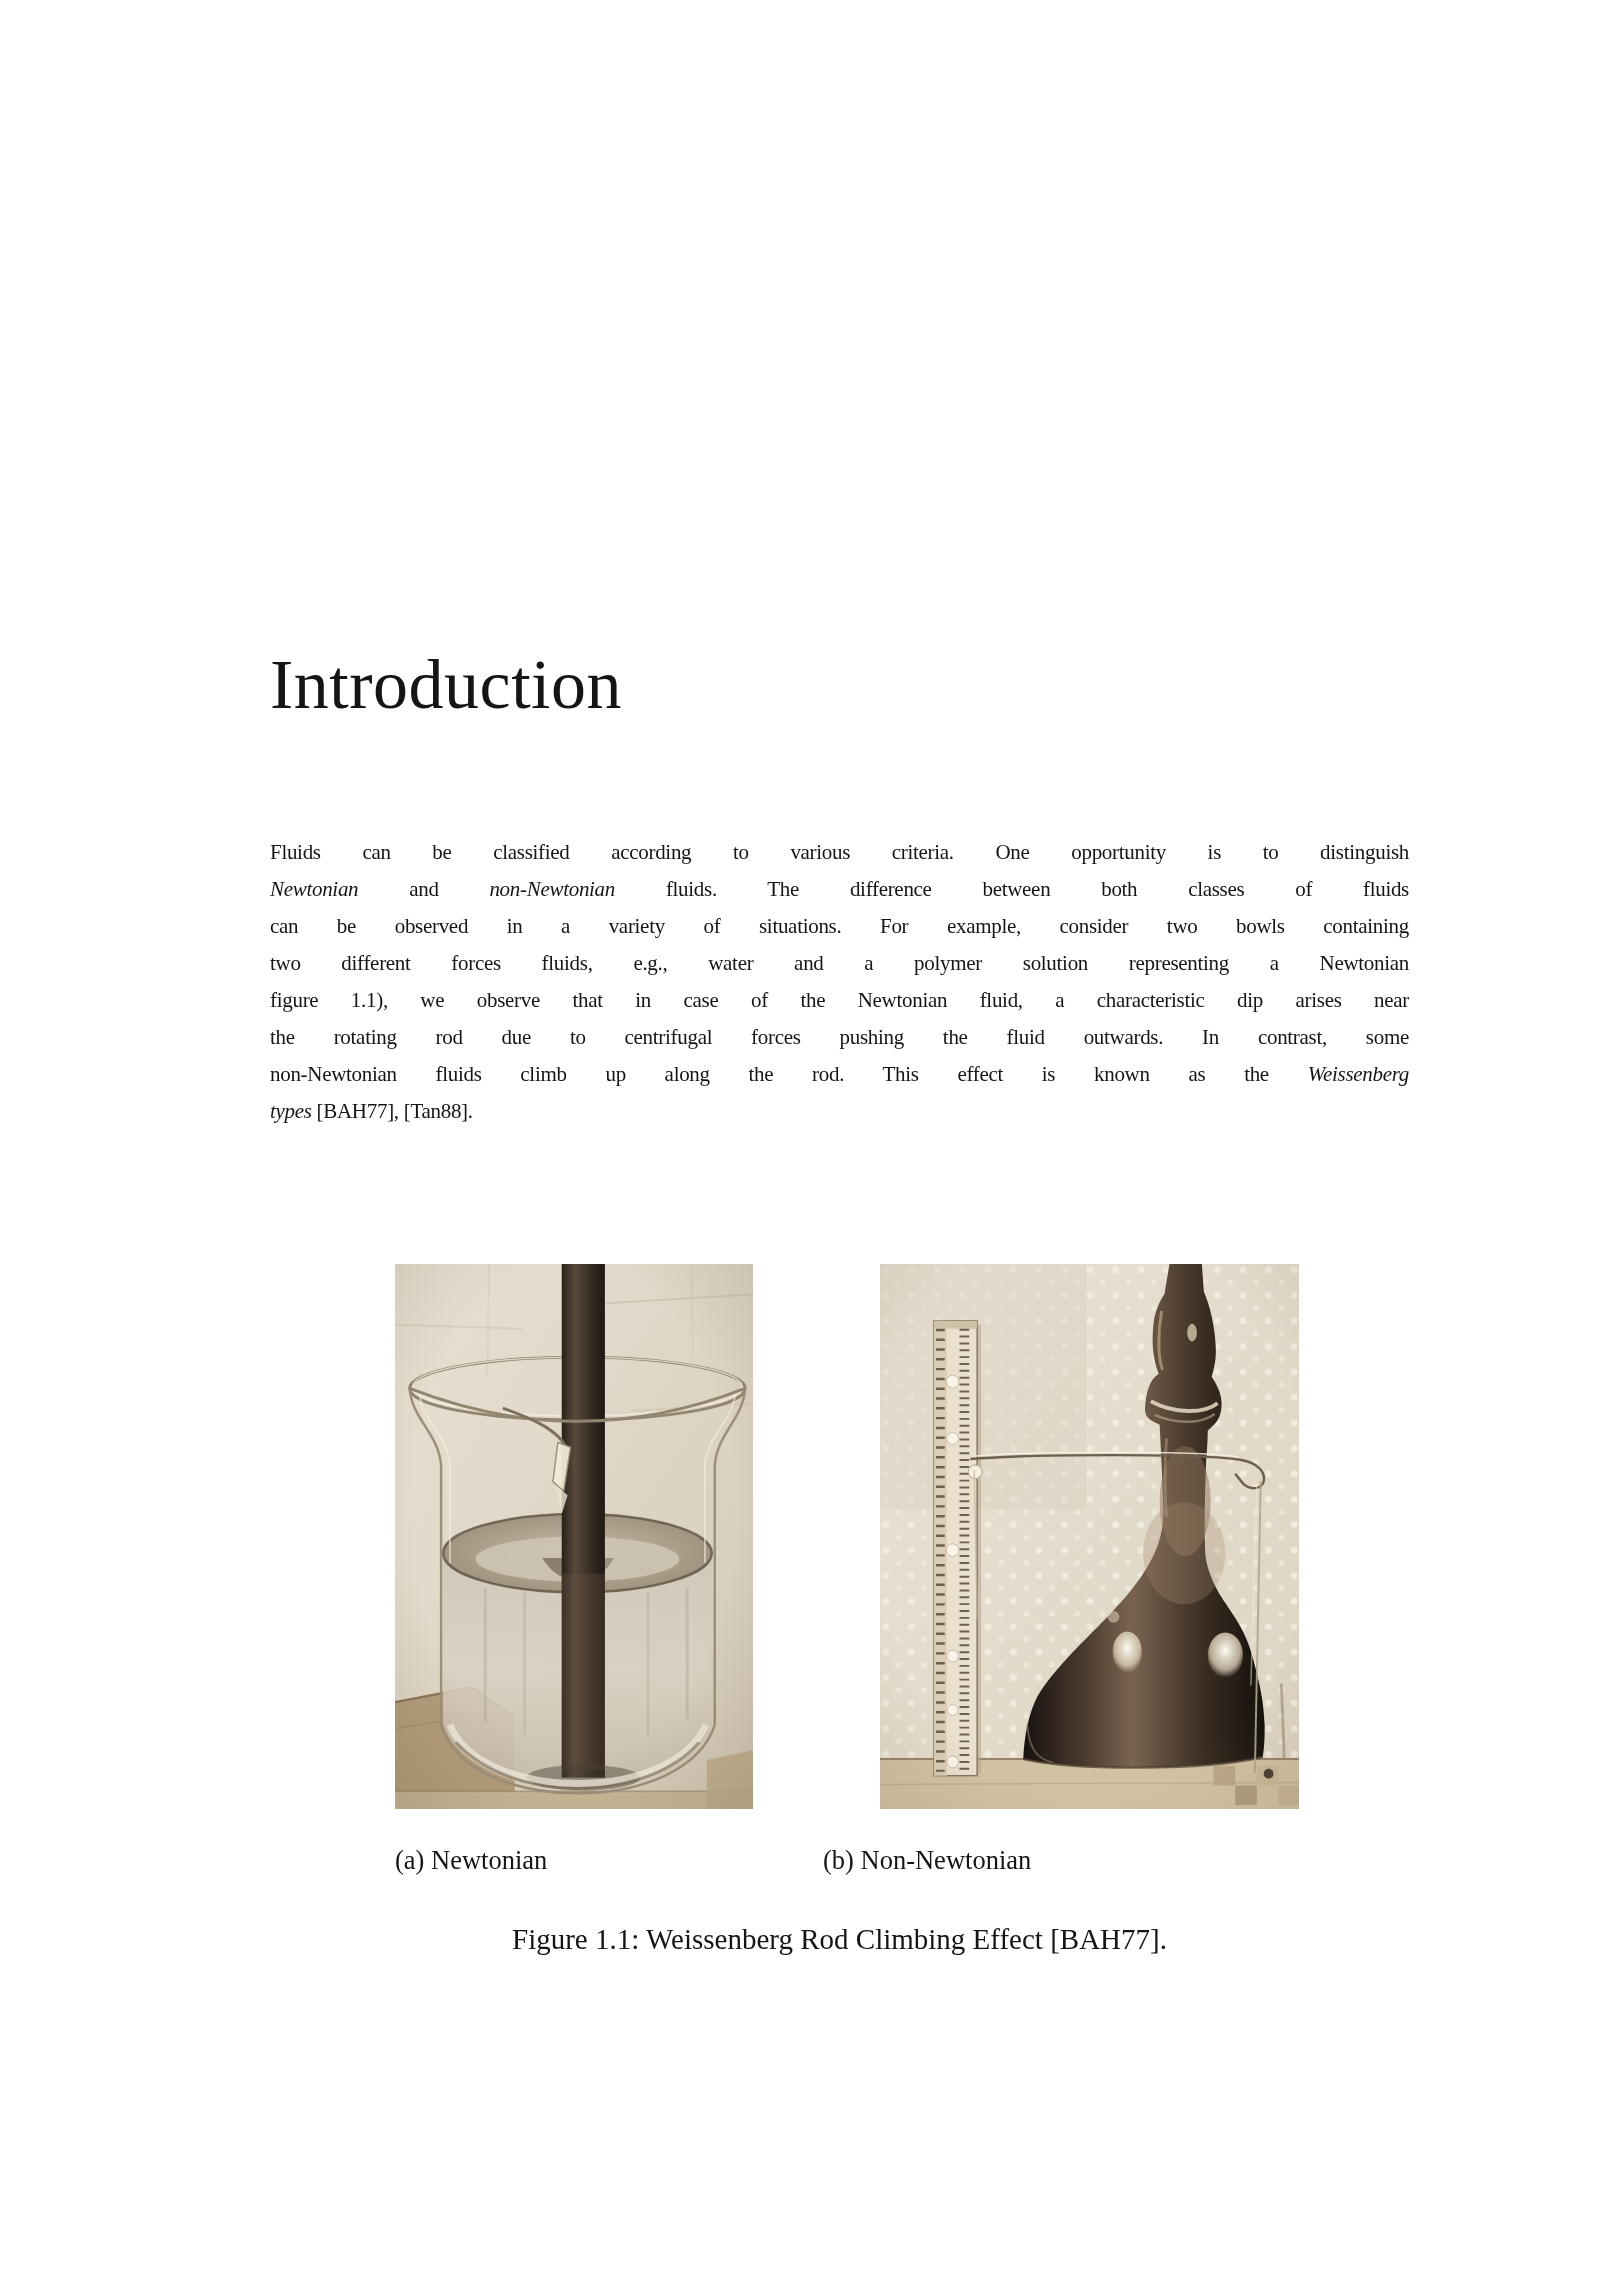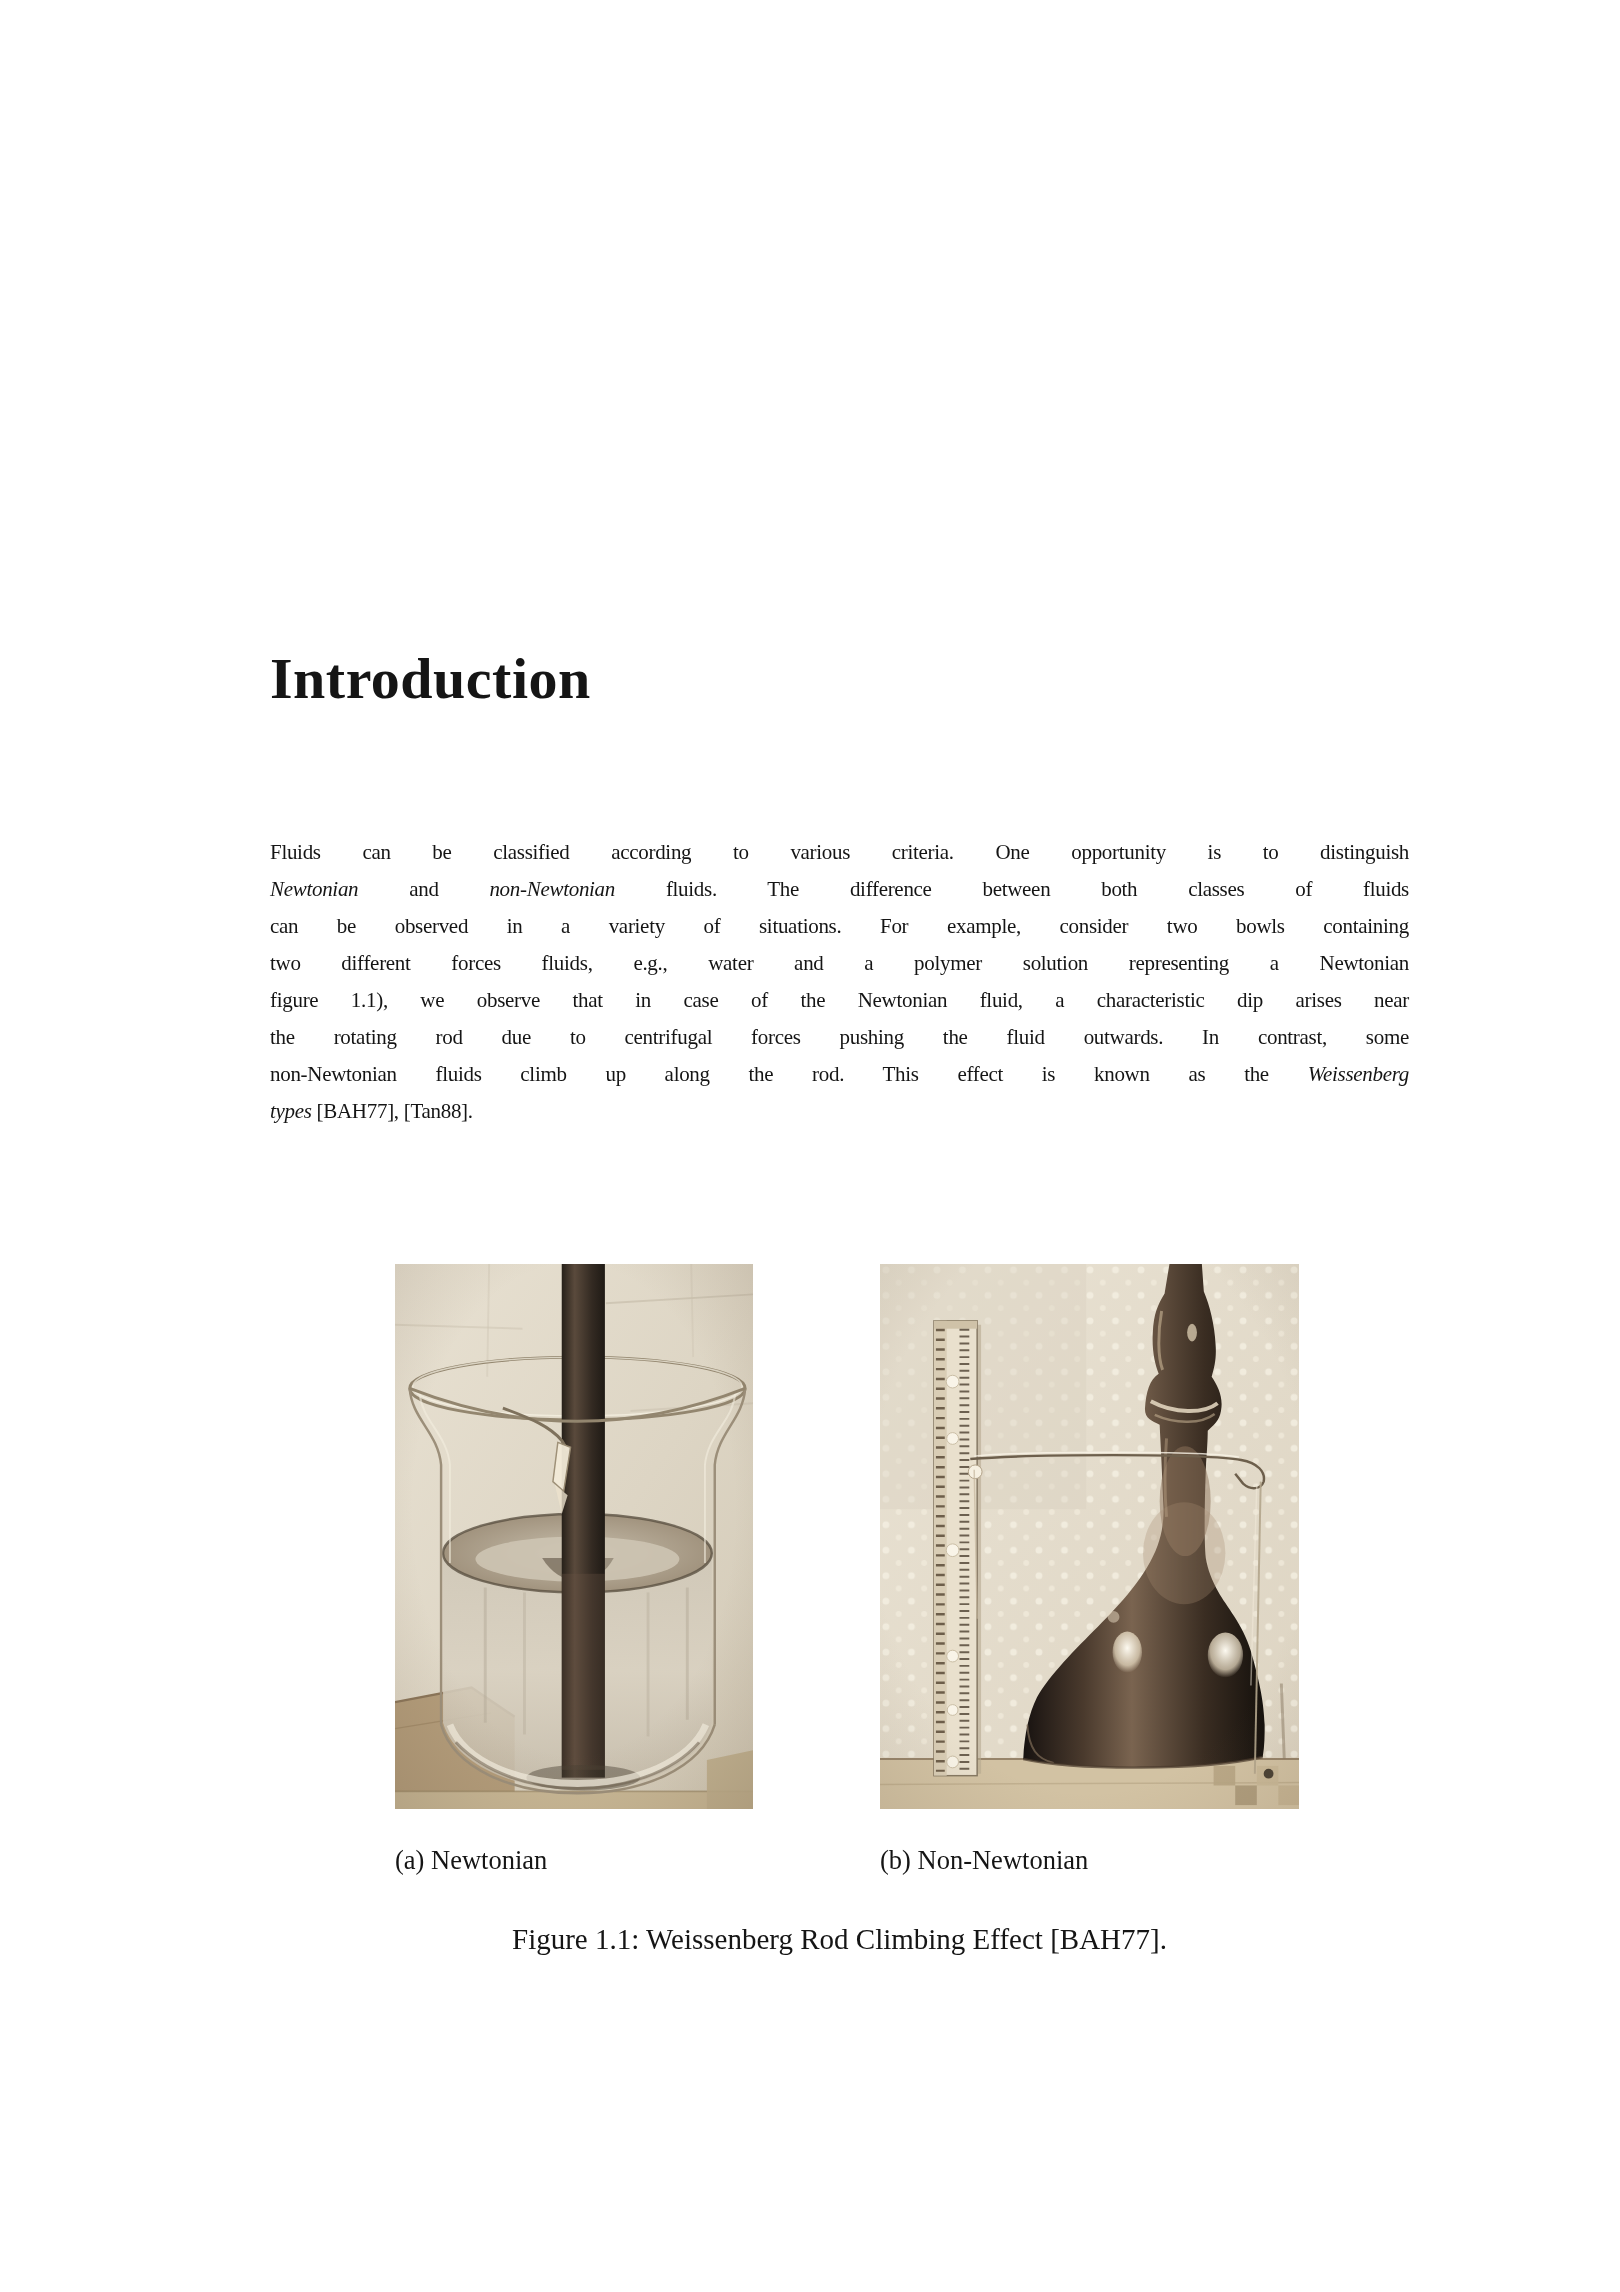--- a/index.html
+++ b/index.html
@@ -10,37 +10,37 @@
     font-family:"Liberation Serif", serif;
     color:#151515;
     overflow:hidden;
   }
   .chapter-label {
     position:absolute; left:270px; top:534px;
     font-size:55px; font-weight:700; letter-spacing:0.5px;
   }
   .chapter-title {
     position:absolute; left:270px; top:645px;
-    font-size:58px; font-weight:700; letter-spacing:0.5px;
+    font-size:70px; font-weight:400; letter-spacing:0.5px;
   }
   .paragraph {
     position:absolute; left:270px; top:834px; width:1139px;
     font-size:21px; line-height:37px; letter-spacing:-0.3px;
   }
   .para-line { text-align:justify; text-align-last:justify; white-space:normal; }
   .para-line.last { text-align:justify; text-align-last:left; }
   .photo { position:absolute; top:1264px; }
   .photo.left  { left:395px; width:358px; height:545px; }
   .photo.right { left:880px; width:419px; height:545px; }
   .photo svg { display:block; width:100%; height:100%; }
   .subcaption {
     position:absolute; top:1845px; font-size:26.5px; text-align:left;
   }
   .subcaption.a { left:395px; width:358px; }
-  .subcaption.b { left:880px; width:446px; }
+  .subcaption.b { left:823px; width:446px; }
   .fig-caption {
     position:absolute; left:270px; top:1923px; width:1139px;
     font-size:29px; text-align:center;
   }
 </style>
 </head>
 <body>
 
 <div class="page">
 

